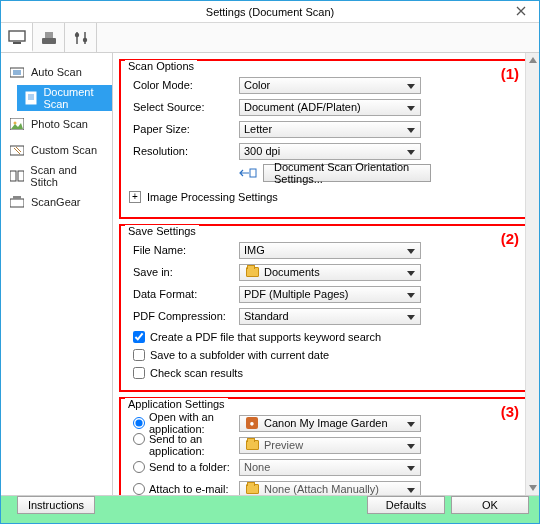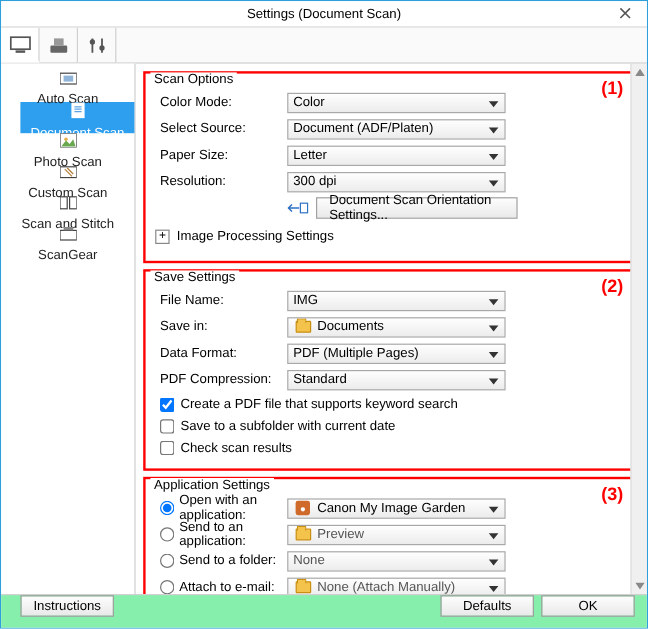--- a/index.html
+++ b/index.html
@@ -9,21 +9,21 @@
   .titletext { font-size:11px; color:#000; }
   .closebtn { position:absolute; right:4px; top:2px; width:28px; height:16px; display:flex; align-items:center; justify-content:center; color:#555; }
 
   .toolstrip { height:30px; background:#fafafa; border-bottom:1px solid #d0d0d0; display:flex; align-items:stretch; }
   .toolbtn { width:32px; border-right:1px solid #d0d0d0; display:flex; align-items:center; justify-content:center; }
   .toolbtn.active { background:#fff; border-bottom:2px solid #fff; }
   .toolbtn svg { display:block; }
 
   .body { flex:1; display:flex; min-height:0; }
   .sidebar { width:112px; background:#fff; border-right:1px solid #d0d0d0; padding-top:6px; }
-  .side-item { height:26px; display:flex; align-items:center; gap:6px; padding:0 8px; color:#222; cursor:default;flex-direction:column; }
+  .side-item { height:26px; display:flex; align-items:center; gap:6px; padding:0 8px; color:#222; cursor:default; }
   .side-item .si-icon { width:16px; height:16px; display:flex; align-items:center; justify-content:center; }
   .side-item.active { background:#2e9fef; color:#fff;margin-left:16px; }
 
   .content { flex:1; overflow:auto; background:#fff; padding:6px 8px 6px 6px; position:relative; }
   .section { border:2px solid #ff0000; padding:6px 8px 8px 8px; margin-bottom:5px; position:relative; }
   .sec-legend { position:absolute; top:-1px; left:4px; background:#fff; padding:0 3px; font-size:11px; color:#000; }
   .sec-num { position:absolute; top:4px; right:10px; color:#ff0000; font-weight:bold; font-size:15px; }
   .row { display:flex; align-items:center; height:20px; margin:2px 0; }
   .lbl { width:110px; color:#000; padding-left:4px; }
   .ctl { flex:1; }
@@ -267,21 +267,21 @@
           <div class="ctl" style="margin-left:-20px;">
               <div class="dropdown">
                 <span class="iconcell">
                   <span class="appicon">●</span>
                 </span>
                 <span>Canon My Image Garden</span>
               </div>
             </div>
         </div>
         <div class="row">
-          <div class="lbl" style="display:flex;align-items:center;gap:4px;width:130px;">
+          <div class="lbl" style="display:flex;align-items:flex-start;gap:4px;width:130px;">
               <input type="radio" name="appset" style="">
               <span>Send to an application:</span>
             </div>
           <div class="ctl" style="margin-left:-20px;">
               <div class="dropdown dim">
                 <span class="iconcell">
                   <span class="folder"></span>
                 </span>
                 <span>Preview</span>
               </div>

